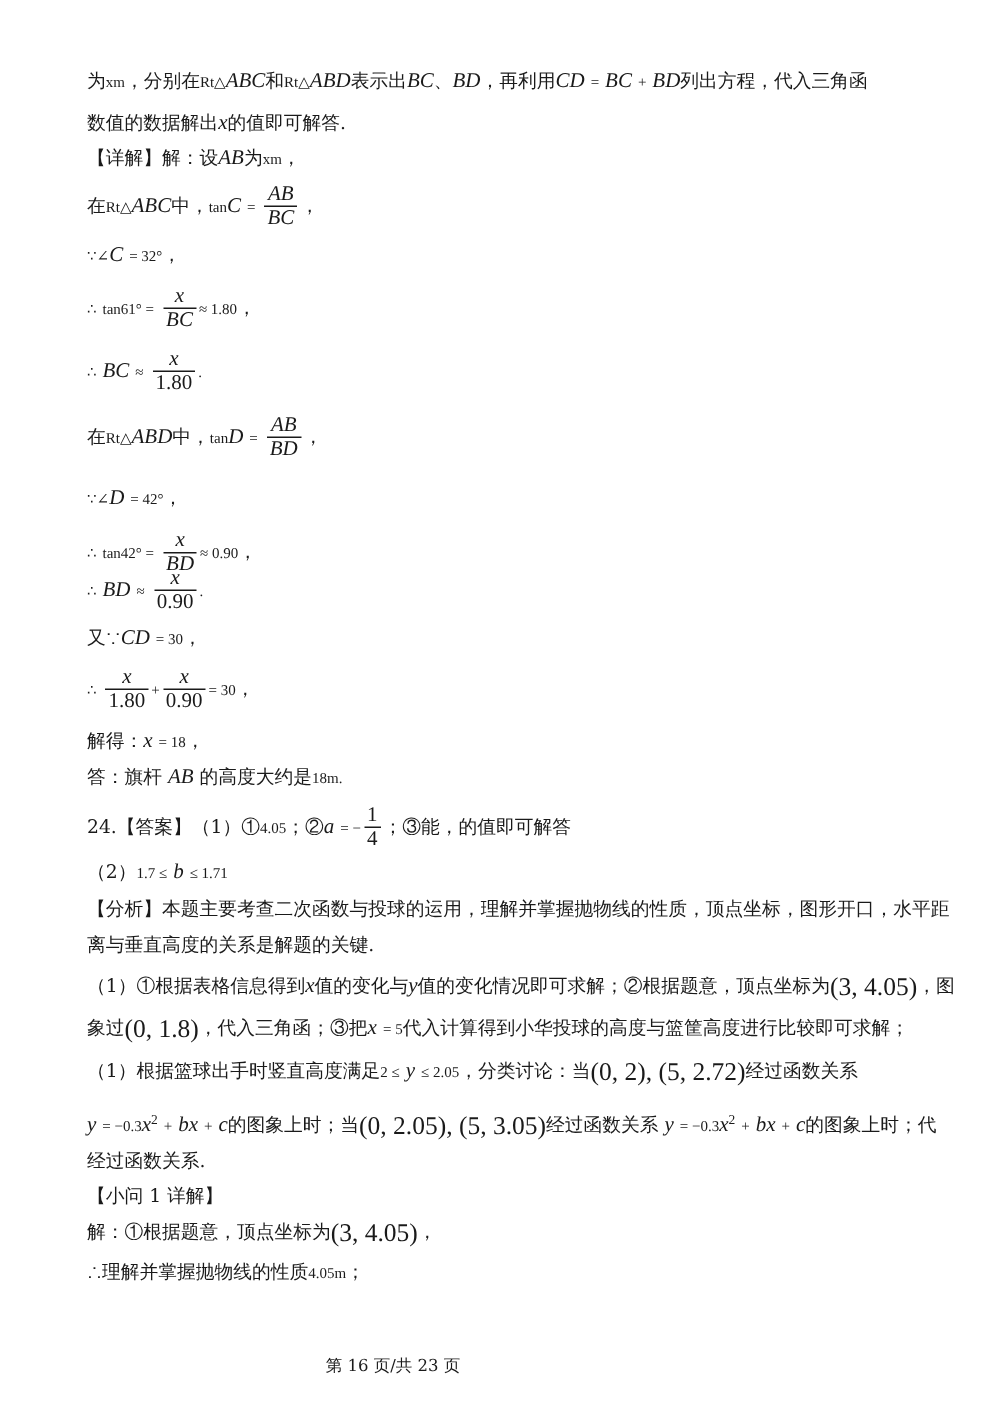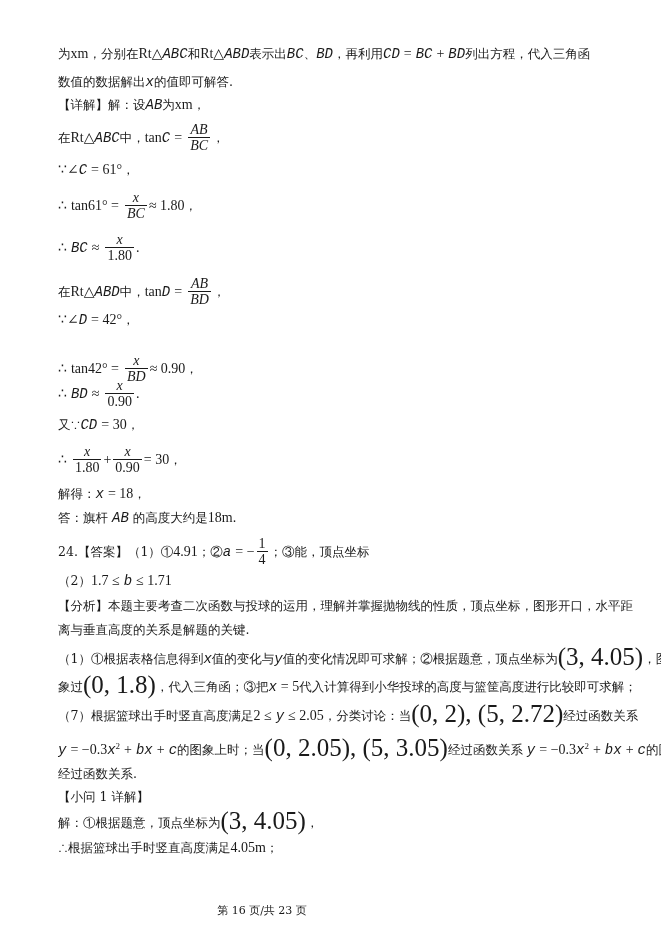--- a/index.html
+++ b/index.html
@@ -1,26 +1,26 @@
 <!DOCTYPE html>
 <html><head>
 <meta charset="utf-8">
 <style>
   html, body { margin:0; padding:0; background:#ffffff; }
   body { width:661px; height:935px; position:relative; overflow:hidden;
          font-family:"DejaVu Serif","Liberation Serif",serif; color:#1a1a1a; }
   .line { position:absolute; left:58px; font-size:12.5px; white-space:nowrap; line-height:16px; }
-  .m { font-family:"Liberation Serif","DejaVu Serif",serif; font-size:14px; }
-  .mi { font-family:Liberation Mono, monospace; font-style:italic; font-size:14px; }
+  .m { font-family:"Liberation Serif","DejaVu Serif",serif; font-size:10px; }
+  .mi { font-family:Liberation Serif, serif; font-style:italic; font-size:14px; }
   .frac { display:inline-block; vertical-align:middle; text-align:center; margin:0 2px;
           font-family:"Liberation Serif","DejaVu Serif",serif; font-size:14px; }
   .frac .num { display:block; padding:0 2px; line-height:15px; }
   .frac .den { display:block; border-top:1px solid #1a1a1a; padding:0 2px; line-height:16px; }
   .frac .it { font-style:italic; }
-  .big { font-family:"Liberation Serif","DejaVu Serif",serif; font-size:25px; vertical-align:-2px; }
+  .big { font-family:"Liberation Serif","DejaVu Serif",serif; font-size:17px; vertical-align:-2px; }
   .footer { position:absolute; top:903px; left:0; width:524px; text-align:center; font-size:11px; }
 </style>
 </head>
 <body>
 
 <div class="line" style="top:46px">
   <span>为</span><span class="m">xm</span><span>，分别在</span><span class="m">Rt</span><span class="m">△</span><span class="mi">ABC</span><span>和</span><span class="m">Rt</span><span class="m">△</span><span class="mi">ABD</span><span>表示出</span><span class="mi">BC</span><span>、</span><span class="mi">BD</span><span>，再利用</span><span class="mi">CD</span> <span class="m">=</span> <span class="mi">BC</span> <span class="m">+</span> <span class="mi">BD</span><span>列出方程，代入三角函</span>
 </div>
 
 <div class="line" style="top:74px">
@@ -30,39 +30,39 @@
 <div class="line" style="top:97px">
   <span>【详解】解：设</span><span class="mi">AB</span><span>为</span><span class="m">xm</span><span>，</span>
 </div>
 
 <div class="line" style="top:122px">
   <span>在</span><span class="m">Rt</span><span class="m">△</span><span class="mi">ABC</span><span>中，</span><span class="m">tan</span><span class="mi">C</span> <span class="m">=</span>
   <span class="frac"><span class="num it">AB</span><span class="den it">BC</span></span><span>，</span>
 </div>
 
 <div class="line" style="top:162px">
-  <span class="m">∵</span><span class="m">∠</span><span class="mi">C</span> <span class="m">= 61°</span><span>，</span>
+  <span class="m">∵</span><span class="m">∠</span><span class="mi">C</span> <span class="m">= 32°</span><span>，</span>
 </div>
 
 <div class="line" style="top:190px">
   <span class="m">∴</span> <span class="m">tan61° =</span>
   <span class="frac"><span class="num it">x</span><span class="den it">BC</span></span><span class="m">≈ 1.80</span><span>，</span>
 </div>
 
 <div class="line" style="top:232px">
   <span class="m">∴</span> <span class="mi">BC</span> <span class="m">≈</span>
   <span class="frac"><span class="num it">x</span><span class="den">1.80</span></span><span class="m">.</span>
 </div>
 
 <div class="line" style="top:276px">
   <span>在</span><span class="m">Rt</span><span class="m">△</span><span class="mi">ABD</span><span>中，</span><span class="m">tan</span><span class="mi">D</span> <span class="m">=</span>
   <span class="frac"><span class="num it">AB</span><span class="den it">BD</span></span><span>，</span>
 </div>
 
-<div class="line" style="top:312px">
+<div class="line" style="top:324px">
   <span class="m">∵</span><span class="m">∠</span><span class="mi">D</span> <span class="m">= 42°</span><span>，</span>
 </div>
 
 <div class="line" style="top:353px">
   <span class="m">∴</span> <span class="m">tan42° =</span>
   <span class="frac"><span class="num it">x</span><span class="den it">BD</span></span><span class="m">≈ 0.90</span><span>，</span>
 </div>
 
 <div class="line" style="top:378px">
   <span class="m">∴</span> <span class="mi">BD</span> <span class="m">≈</span>
@@ -80,21 +80,21 @@
 
 <div class="line" style="top:486px">
   <span>解得：</span><span class="mi">x</span> <span class="m">= 18</span><span>，</span>
 </div>
 
 <div class="line" style="top:510px">
   <span>答：旗杆</span> <span class="mi">AB</span> <span>的高度大约是</span><span class="m">18m</span><span class="m">.</span>
 </div>
 
 <div class="line" style="top:536px">
-  <span>24.【答案】（1）①</span><span class="m">4.91</span><span>；②</span><span class="mi">a</span> <span class="m">= −</span><span class="frac"><span class="num">1</span><span class="den">4</span></span><span>；③能，顶点坐标</span>
+  <span>24.【答案】（1）①</span><span class="m">4.05</span><span>；②</span><span class="mi">a</span> <span class="m">= −</span><span class="frac"><span class="num">1</span><span class="den">4</span></span><span>；③能，的值即可解答</span>
 </div>
 
 <div class="line" style="top:573px">
   <span>（2）</span><span class="m">1.7 ≤</span> <span class="mi">b</span> <span class="m">≤ 1.71</span>
 </div>
 
 <div class="line" style="top:598px">
   <span>【分析】本题主要考查二次函数与投球的运用，理解并掌握抛物线的性质，顶点坐标，图形开口，水平距</span>
 </div>
 
@@ -104,38 +104,38 @@
 
 <div class="line" style="top:649px">
   <span>（1）①根据表格信息得到</span><span class="mi">x</span><span>值的变化与</span><span class="mi">y</span><span>值的变化情况即可求解；②根据题意，顶点坐标为</span><span class="big">(3, 4.05)</span><span>，图</span>
 </div>
 
 <div class="line" style="top:677px">
   <span>象过</span><span class="big">(0, 1.8)</span><span>，代入三角函；③把</span><span class="mi">x</span> <span class="m">= 5</span><span>代入计算得到小华投球的高度与篮筐高度进行比较即可求解；</span>
 </div>
 
 <div class="line" style="top:706px">
-  <span>（7）根据篮球出手时竖直高度满足</span><span class="m">2 ≤</span> <span class="mi">y</span> <span class="m">≤ 2.05</span><span>，分类讨论：当</span><span class="big">(0, 2), (5, 2.72)</span><span>经过函数关系</span>
+  <span>（1）根据篮球出手时竖直高度满足</span><span class="m">2 ≤</span> <span class="mi">y</span> <span class="m">≤ 2.05</span><span>，分类讨论：当</span><span class="big">(0, 2), (5, 2.72)</span><span>经过函数关系</span>
 </div>
 
 <div class="line" style="top:738px">
   <span class="mi">y</span> <span class="m">= −0.3</span><span class="mi">x</span><sup class="m" style="font-size:9px">2</sup> <span class="m">+</span> <span class="mi">bx</span> <span class="m">+</span> <span class="mi">c</span><span>的图象上时；当</span><span class="big">(0, 2.05), (5, 3.05)</span><span>经过函数关系</span> <span class="mi">y</span> <span class="m">= −0.3</span><span class="mi">x</span><sup class="m" style="font-size:9px">2</sup> <span class="m">+</span> <span class="mi">bx</span> <span class="m">+</span> <span class="mi">c</span><span>的图象上时；代</span>
 </div>
 
 <div class="line" style="top:766px">
   <span>经过函数关系.</span>
 </div>
 
 <div class="line" style="top:789px">
   <span>【小问 1 详解】</span>
 </div>
 
 <div class="line" style="top:813px">
   <span>解：①根据题意，顶点坐标为</span><span class="big">(3, 4.05)</span><span>，</span>
 </div>
 
 <div class="line" style="top:840px">
-  <span>∴根据篮球出手时竖直高度满足</span><span class="m">4.05m</span><span>；</span>
+  <span>∴理解并掌握抛物线的性质</span><span class="m">4.05m</span><span>；</span>
 </div>
 
 <div class="footer">
   <span>第 16 页/共 23 页</span>
 </div>
 
 </body></html>

